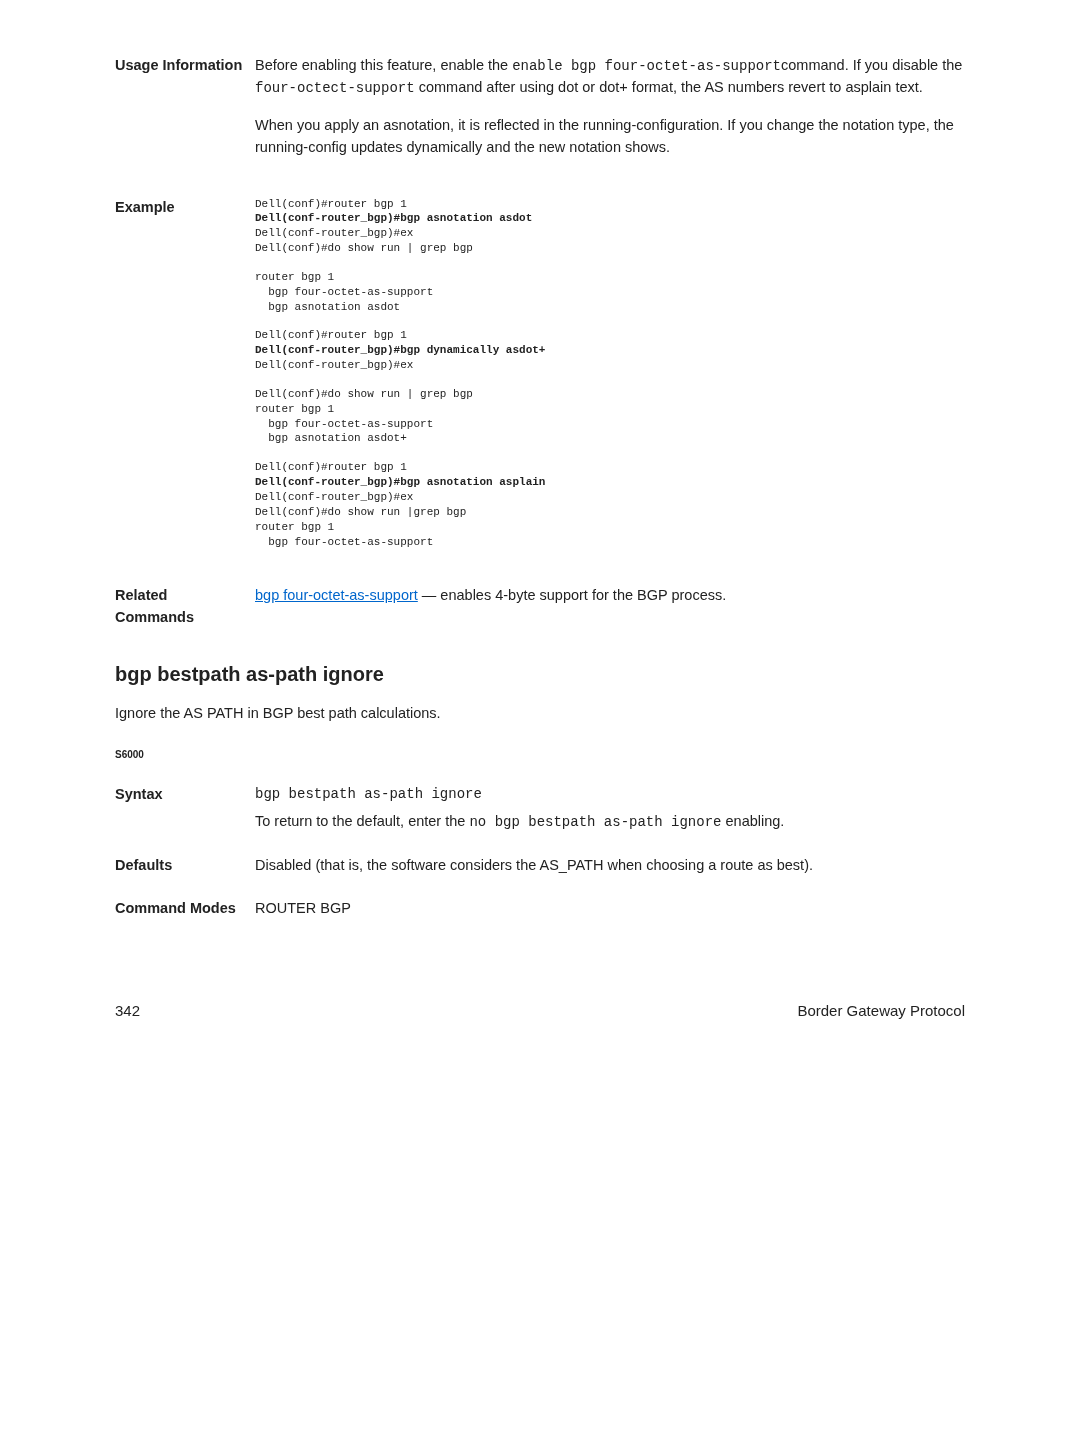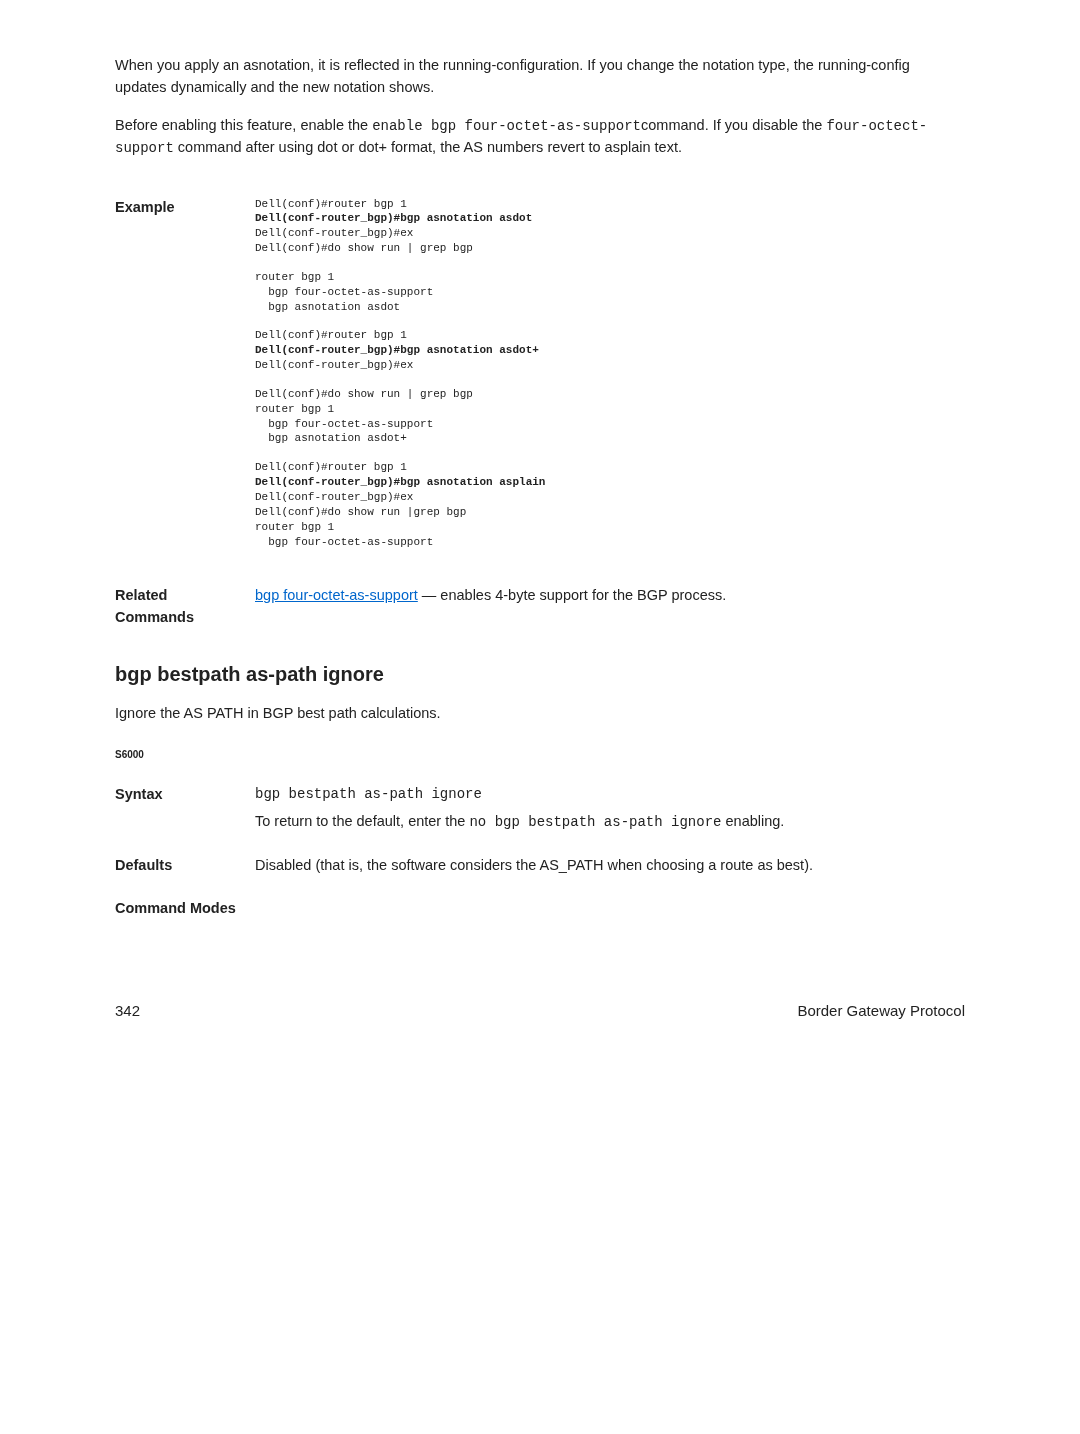--- a/index.html
+++ b/index.html
@@ -65,40 +65,41 @@
     justify-content: space-between;
     font-size: 15px;
   }
   .page-num { }
   .footer-title { }
 </style>
 </head>
 <body>
 
 <div class="section">
+  <div class="label-col">Usage Information</div>
   <div class="content-col">
-    <div class="para">When you apply an asnotation, it is reflected in the running-configuration. If you change the notation type, the running-config updates dynamically and the new notation shows.</div>
     <div class="para">
       <span>Before enabling this feature, enable the </span><span class="mono">enable bgp four-octet-as-support</span><span>command. If you disable the </span><span class="mono">four-octect-support</span><span> command after using dot or dot+ format, the AS numbers revert to asplain text.</span>
     </div>
+    <div class="para">When you apply an asnotation, it is reflected in the running-configuration. If you change the notation type, the running-config updates dynamically and the new notation shows.</div>
   </div>
 </div>
 
 <div class="section">
   <div class="label-col">Example</div>
   <div class="content-col">
     <pre class="codeblock"><span>Dell(conf)#router bgp 1</span>
 <span class="bold">Dell(conf-router_bgp)#bgp asnotation asdot</span>
 <span>Dell(conf-router_bgp)#ex</span>
 <span>Dell(conf)#do show run | grep bgp</span></pre>
     <pre class="codeblock"><span>router bgp 1</span>
 <span>  bgp four-octet-as-support</span>
 <span>  bgp asnotation asdot</span></pre>
     <pre class="codeblock"><span>Dell(conf)#router bgp 1</span>
-<span class="bold">Dell(conf-router_bgp)#bgp asnotation asdot+</span>
+<span class="bold">Dell(conf-router_bgp)#bgp dynamically asdot+</span>
 <span>Dell(conf-router_bgp)#ex</span></pre>
     <pre class="codeblock"><span>Dell(conf)#do show run | grep bgp</span>
 <span>router bgp 1</span>
 <span>  bgp four-octet-as-support</span>
 <span>  bgp asnotation asdot+</span></pre>
     <pre class="codeblock"><span>Dell(conf)#router bgp 1</span>
 <span class="bold">Dell(conf-router_bgp)#bgp asnotation asplain</span>
 <span>Dell(conf-router_bgp)#ex</span>
 <span>Dell(conf)#do show run |grep bgp</span>
 <span>router bgp 1</span>
@@ -127,18 +128,19 @@
   </div>
 </div>
 
 <div class="section">
   <div class="label-col">Defaults</div>
   <div class="content-col">Disabled (that is, the software considers the AS_PATH when choosing a route as best).</div>
 </div>
 
 <div class="section">
   <div class="label-col">Command Modes</div>
+  <div class="content-col">ROUTER BGP</div>
 </div>
 
 <div class="footer">
   <div class="page-num">342</div>
   <div class="footer-title">Border Gateway Protocol</div>
 </div>
 
 </body></html>

